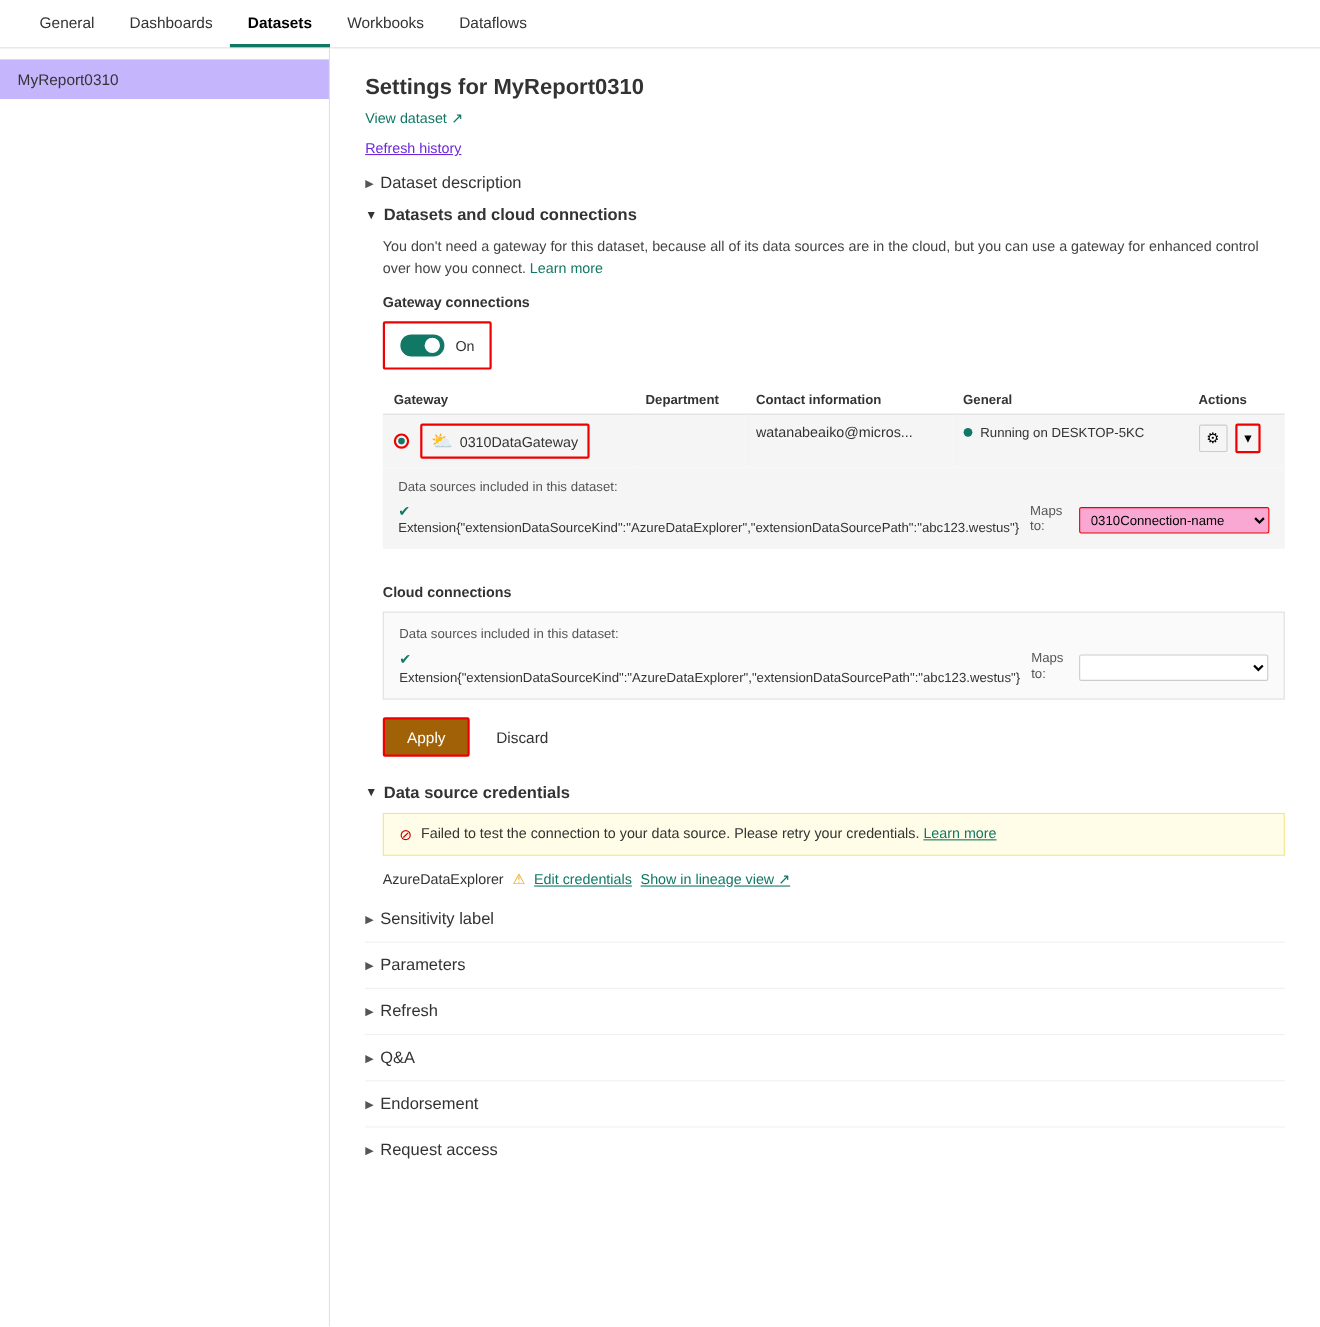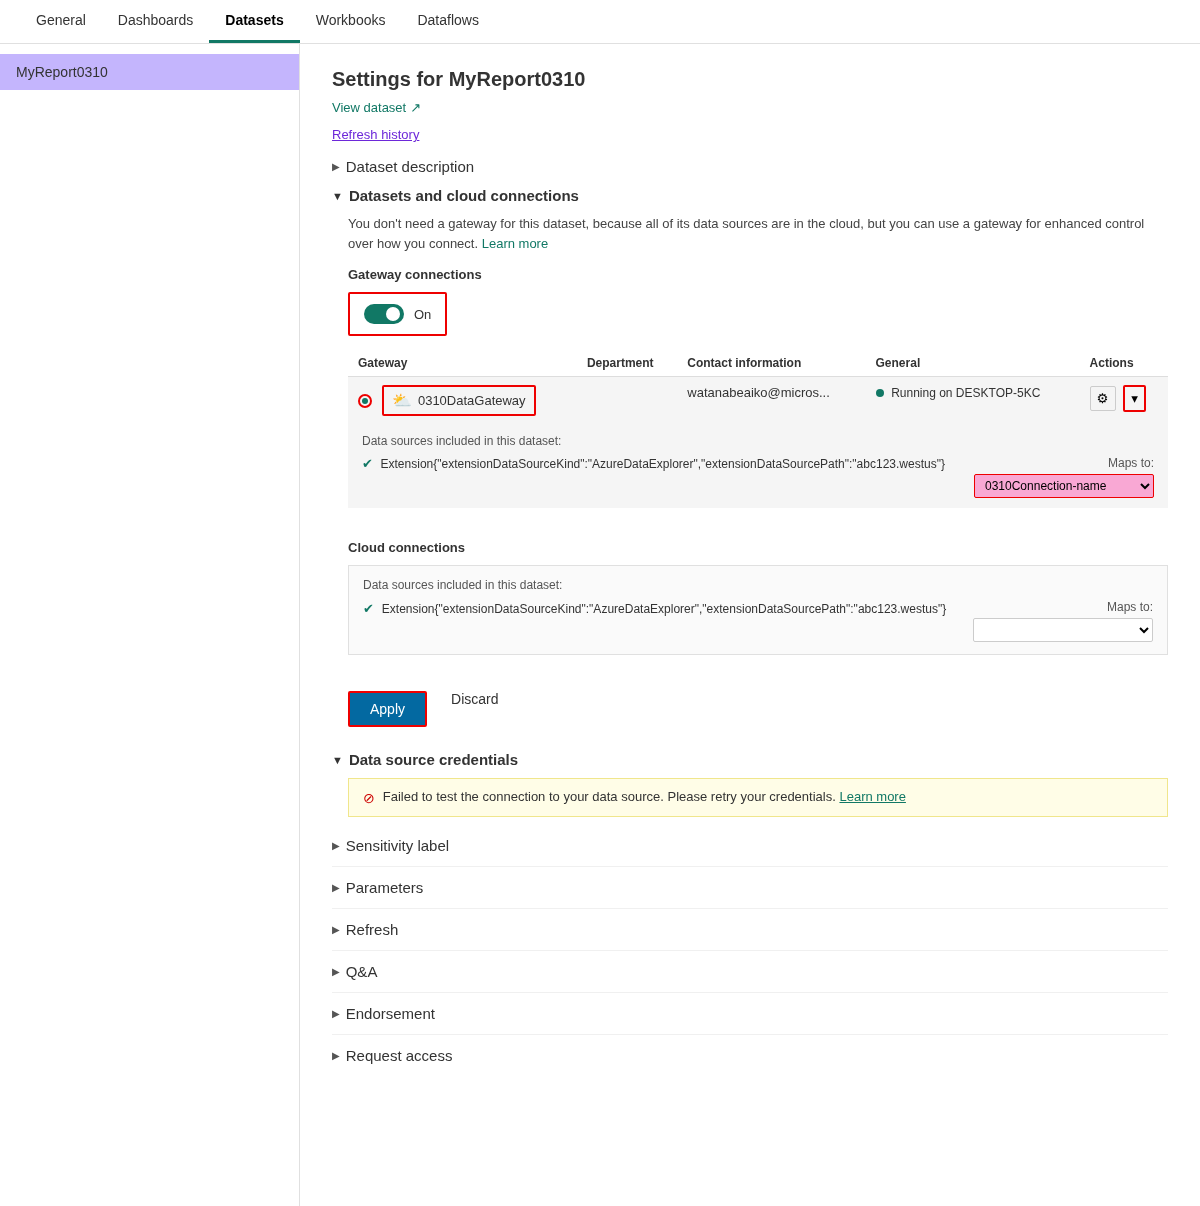--- a/index.html
+++ b/index.html
@@ -60,32 +60,32 @@
     .status-dot { display: inline-block; width: 8px; height: 8px; border-radius: 50%; background: #117865; margin-right: 4px; }
 
     .gear-icon-btn { background: none; border: 1px solid #ccc; padding: 4px 6px; cursor: pointer; border-radius: 2px; margin-right: 4px; }
     .chevron-btn { border: 2px solid #e00; background: none; padding: 4px 6px; cursor: pointer; border-radius: 2px; }
 
     
     .datasource-box { background: #f5f5f5; padding: 10px 14px; margin-bottom: 16px; }
     .datasource-box-title { font-size: 12px; color: #555; margin-bottom: 8px; }
     .datasource-row { display: flex; align-items: flex-start; justify-content: space-between; gap: 10px; }
     .datasource-text { font-size: 12px; color: #333; flex: 1; }
-    .maps-to-section { display: flex; flex-direction: column; align-items: flex-end; min-width: 180px; }
+    .maps-to-section { display: flex; align-items: center; min-width: 180px; }
     .maps-to-label { font-size: 12px; color: #555; margin-bottom: 4px; }
     .maps-to-select { border: 1px solid #e00; padding: 3px 6px; font-size: 12px; width: 180px; border-radius: 2px; background: #f9a8d4; }
     .maps-to-select-empty { border: 1px solid #ccc; padding: 3px 6px; font-size: 12px; width: 180px; border-radius: 2px; background: #fff; }
     .check-icon { color: #117865; margin-right: 4px; font-size: 13px; }
 
     
     .cloud-connections-box { border: 1px solid #e0e0e0; padding: 12px 14px; margin-bottom: 16px; background: #fafafa; }
 
     
     .action-buttons { display: flex; gap: 12px; align-items: center; margin-bottom: 24px; }
-    .apply-btn { background: #0369a1; color: #fff; border: 2px solid #e00; padding: 8px 20px; cursor: pointer; font-size: 14px; border-radius: 2px; margin-top: 20px; }
+    .apply-btn { background: #a16207; color: #fff; border: 2px solid #e00; padding: 8px 20px; cursor: pointer; font-size: 14px; border-radius: 2px; }
     .discard-btn { background: none; color: #333; border: none; padding: 8px 12px; cursor: pointer; font-size: 14px; }
 
     
     .warning-box { background: #fffde7; border: 1px solid #f0e68c; padding: 10px 14px; margin-bottom: 14px; font-size: 13px; display: flex; align-items: flex-start; gap: 8px; }
     .warning-icon { color: #c00; font-size: 14px; margin-top: 1px; }
     .warning-link { color: #117865; cursor: pointer; text-decoration: underline; }
 
     .credentials-row { display: flex; align-items: center; gap: 8px; font-size: 13px; margin-bottom: 6px; }
     .warning-triangle { color: #e6a000; font-size: 13px; }
     .credentials-link { color: #117865; text-decoration: underline; cursor: pointer; }
@@ -247,20 +247,29 @@
       <span>Data source credentials</span>
     </div>
     <div class="section-body">
       <div class="warning-box">
         <span class="warning-icon">⊘</span>
         <span>
           <span>Failed to test the connection to your data source. Please retry your credentials.</span>
           <a class="warning-link">Learn more</a>
         </span>
       </div>
+      <div class="credentials-row">
+        <span>AzureDataExplorer</span>
+        <span class="warning-triangle">⚠</span>
+        <a class="credentials-link">Edit credentials</a>
+        <a class="credentials-link">
+          <span>Show in lineage view</span>
+          <span> ↗</span>
+        </a>
+      </div>
     </div>
 
     
     <div class="collapsed-section">
       <span class="tri">▶</span>
       <span>Sensitivity label</span>
     </div>
     <hr class="divider">
 
     <div class="collapsed-section">

